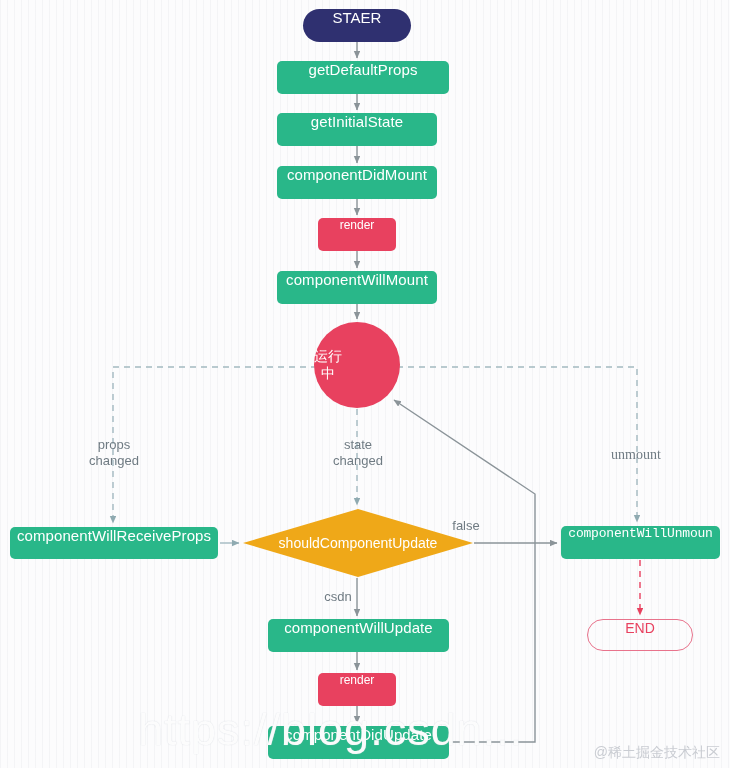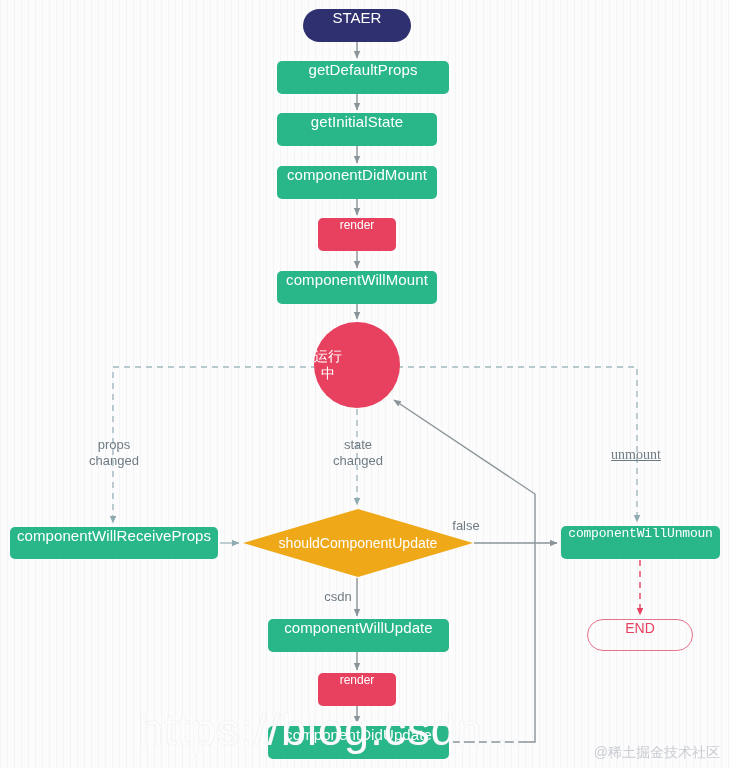--- a/index.html
+++ b/index.html
@@ -94,21 +94,20 @@
     color: #6f7b83;
     font-size: 13px;
     line-height: 1.25;
     text-align: center;
     z-index: 4;
     white-space: pre-line;
   }
   .edge-label.serif {
     font-family: "Liberation Serif", serif;
     font-size: 14px;
-    text-decoration: underline;
   }
   #watermark {
     position: absolute;
     left: 138px;
     top: 704px;
     width: 560px;
     font-size: 45px;
     color: rgba(255,255,255,0.92);
     text-shadow: 0 0 1px rgba(200,205,212,0.85);
     letter-spacing: 1px;

